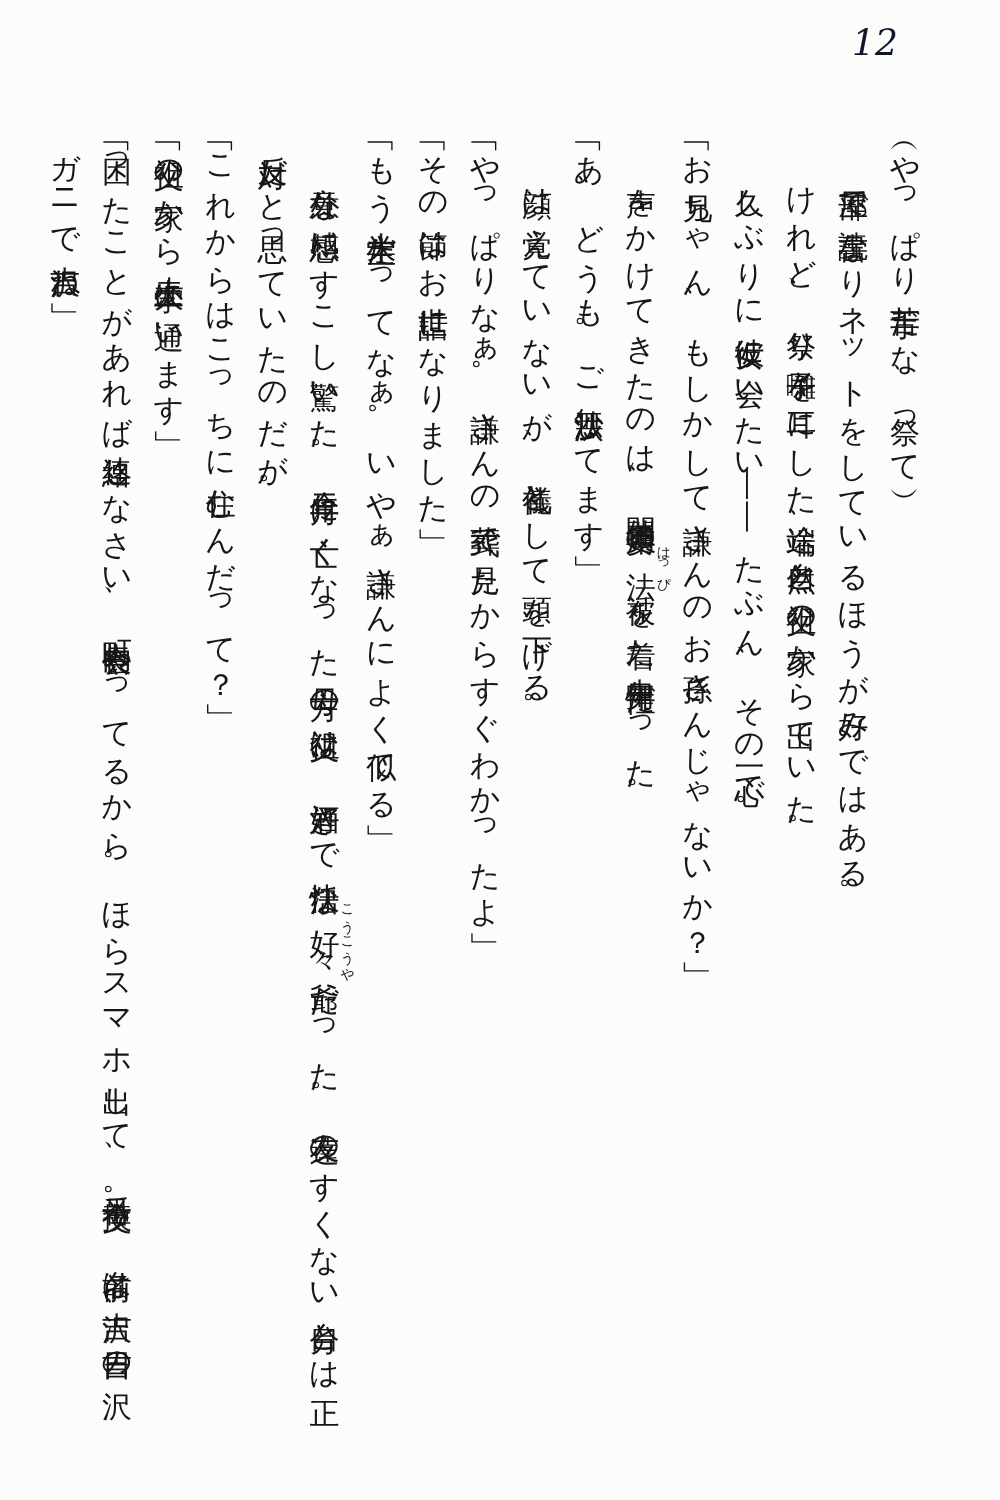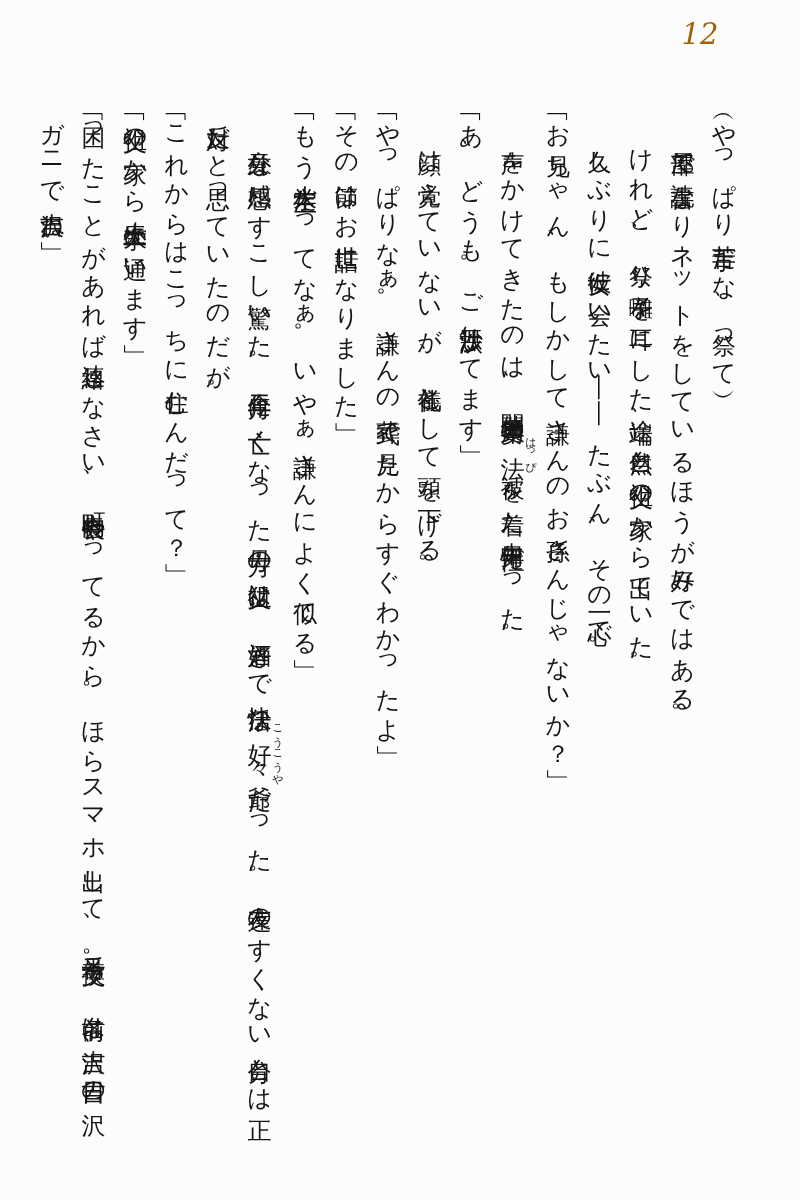--- a/index.html
+++ b/index.html
@@ -18,21 +18,21 @@
   }
   .page-number {
     position: absolute;
     top: 17px;
     left: 670px;
     width: 60px;
     text-align: center;
     font-style: italic;
     font-size: 29px;
     line-height: 34px;
-    color: #a16207;
+    color: #0f172a;
   }
   .text-block {
     position: absolute;
     top: 106px;
     right: 56px;
     height: 1000px;
     writing-mode: vertical-rl;
     text-orientation: mixed;
     font-size: 24px;
     line-height: 41.5px;

